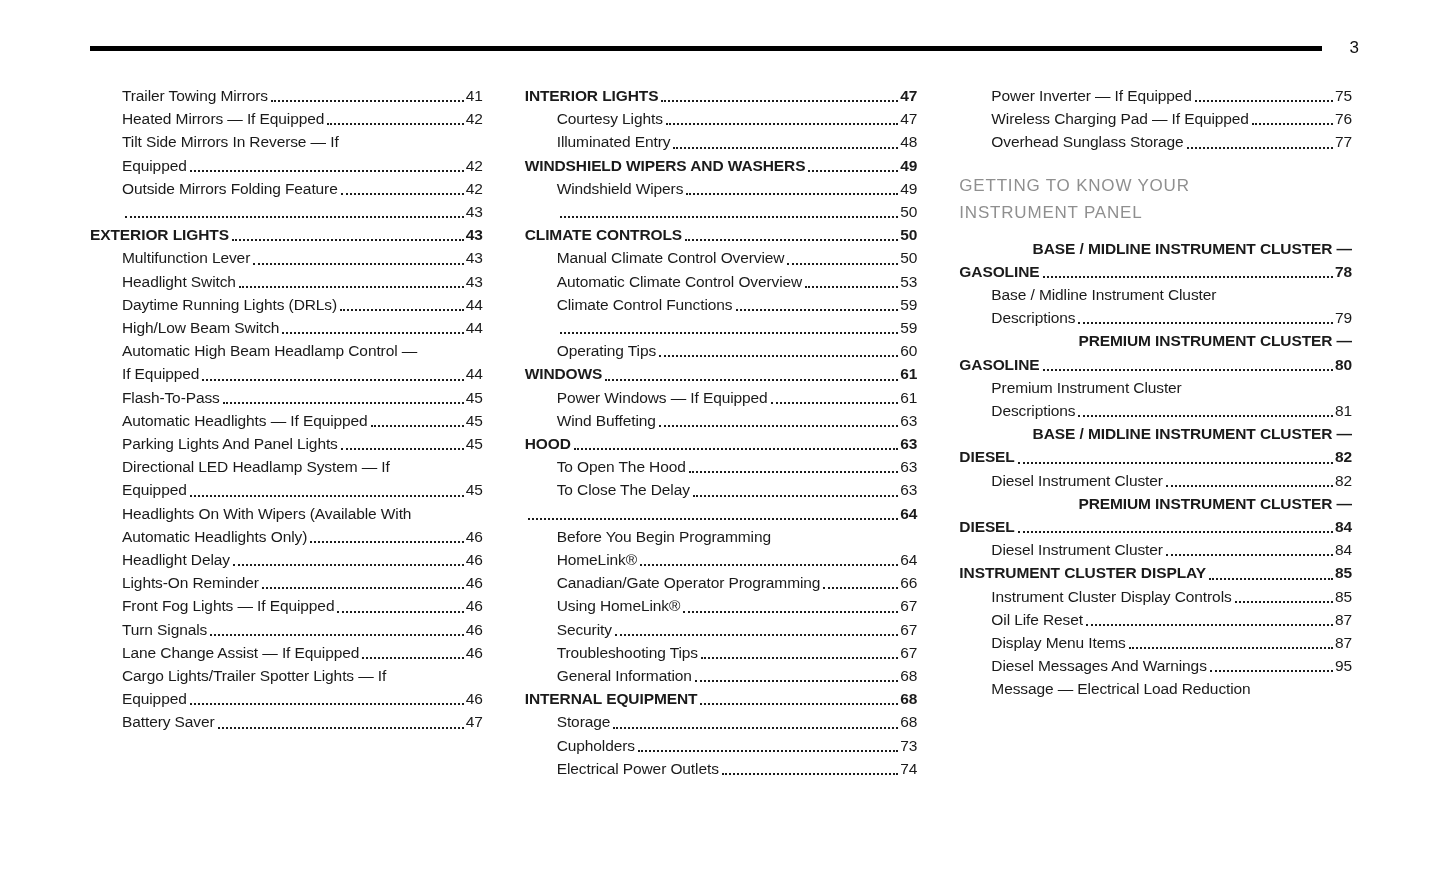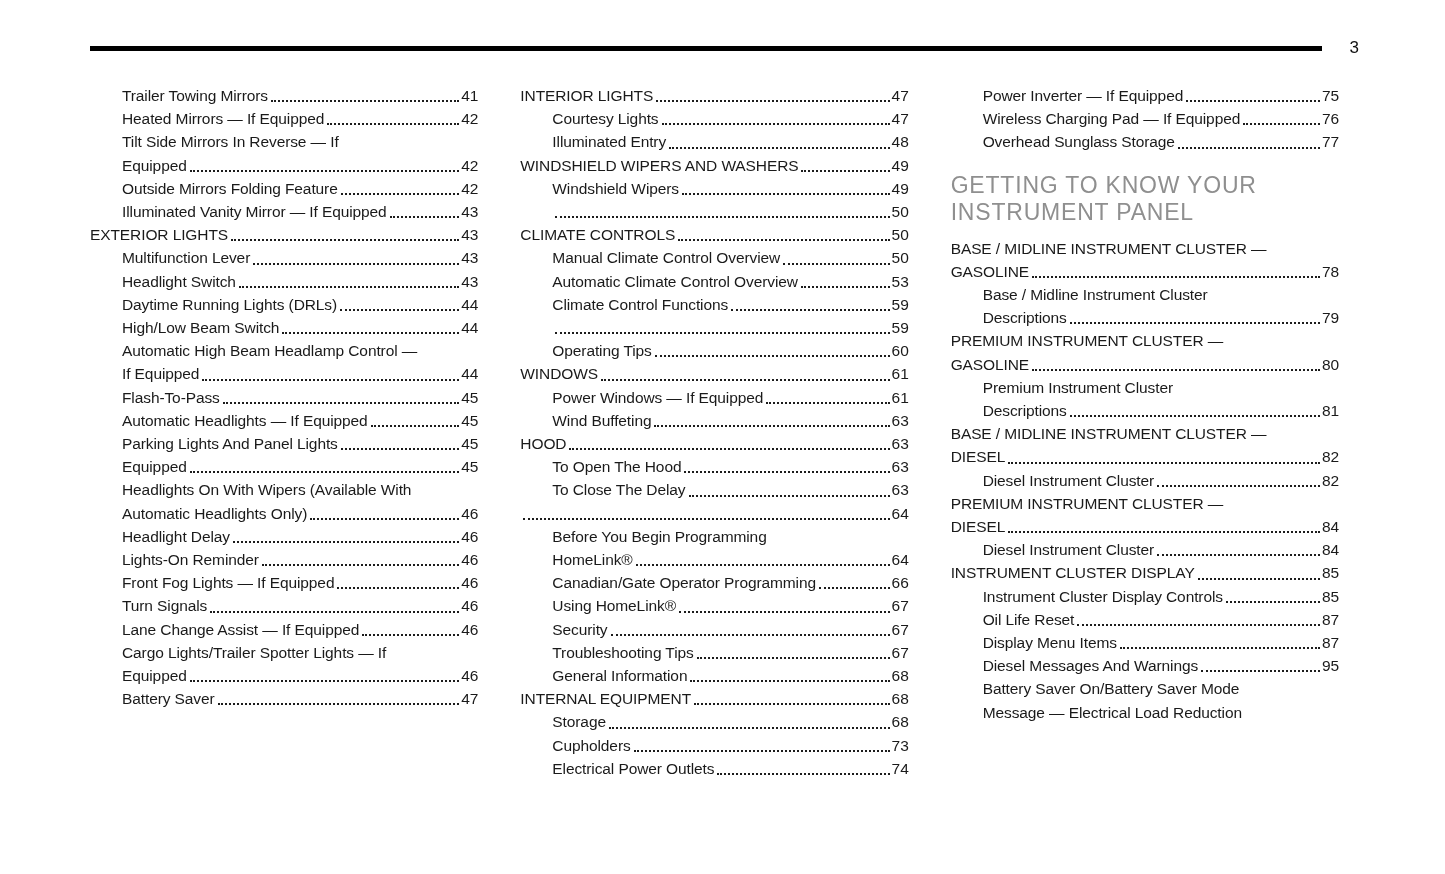--- a/index.html
+++ b/index.html
@@ -28,45 +28,45 @@
   }
   .page-number {
     margin-left: 28px;
     font-size: 17px;
     color: #111111;
   }
   .columns {
     position: absolute;
     top: 84px;
     left: 90px;
-    right: 106px;
+    right: 93px;
     display: flex;
     gap: 42px;
   }
   .col { flex: 1; min-width: 0; }
   .entry {
     font-size: 15.5px;
     line-height: 23.2px;
     letter-spacing: -0.1px;
   }
-  .entry.section { font-weight: normal; }
+  .entry.section { font-weight: bold; text-align: right; }
   .entry.sub .line { padding-left: 32px; }
   .lastline { display: flex; align-items: flex-end; }
   .lastline .label { flex: 0 0 auto; white-space: nowrap; }
   .dots {
     flex: 1 1 auto;
     min-width: 8px;
     border-bottom: 2px dotted #1c1c1c;
     margin: 0 2px 5px 3px;
   }
   .entry.section .dots { border-bottom-width: 2.5px; }
   .page-num { flex: 0 0 auto; white-space: nowrap; }
   .gray-heading {
     color: #8f8f8f;
-    font-size: 23px;
+    font-size: 17px;
     line-height: 27px;
     letter-spacing: 0.8px;
     margin: 18px 0 11px 0;
     font-weight: normal;
   }
 </style>
 </head>
 <body>
 
 <div class="page">
@@ -100,21 +100,20 @@
         </div>
         <div class="entry sub">
           <div class="line lastline">
             <span class="label">Outside Mirrors Folding Feature</span>
             <span class="dots"></span>
             <span class="page-num">42</span>
           </div>
         </div>
         <div class="entry sub">
           <div class="line lastline">
-            <span class="label">Illuminated Vanity Mirror — If Equipped</span>
             <span class="dots"></span>
             <span class="page-num">43</span>
           </div>
         </div>
         <div class="entry section">
           <div class="line lastline">
             <span class="label">EXTERIOR LIGHTS</span>
             <span class="dots"></span>
             <span class="page-num">43</span>
           </div>
@@ -170,20 +169,21 @@
           </div>
         </div>
         <div class="entry sub">
           <div class="line lastline">
             <span class="label">Parking Lights And Panel Lights</span>
             <span class="dots"></span>
             <span class="page-num">45</span>
           </div>
         </div>
         <div class="entry sub">
+          <div class="line">Directional LED Headlamp System — If</div>
           <div class="line lastline">
             <span class="label">Equipped</span>
             <span class="dots"></span>
             <span class="page-num">45</span>
           </div>
         </div>
         <div class="entry sub">
           <div class="line">Headlights On With Wipers (Available With</div>
           <div class="line lastline">
             <span class="label">Automatic Headlights Only)</span>
@@ -562,18 +562,17 @@
           </div>
         </div>
         <div class="entry sub">
           <div class="line lastline">
             <span class="label">Diesel Messages And Warnings</span>
             <span class="dots"></span>
             <span class="page-num">95</span>
           </div>
         </div>
         <div class="entry sub">
-          <div class="line">Battery Saver On/Battery Saver Mode</div>
           <div class="line">Message — Electrical Load Reduction</div>
         </div>
       </div>
   </div>
 </div>
 
 </body></html>

